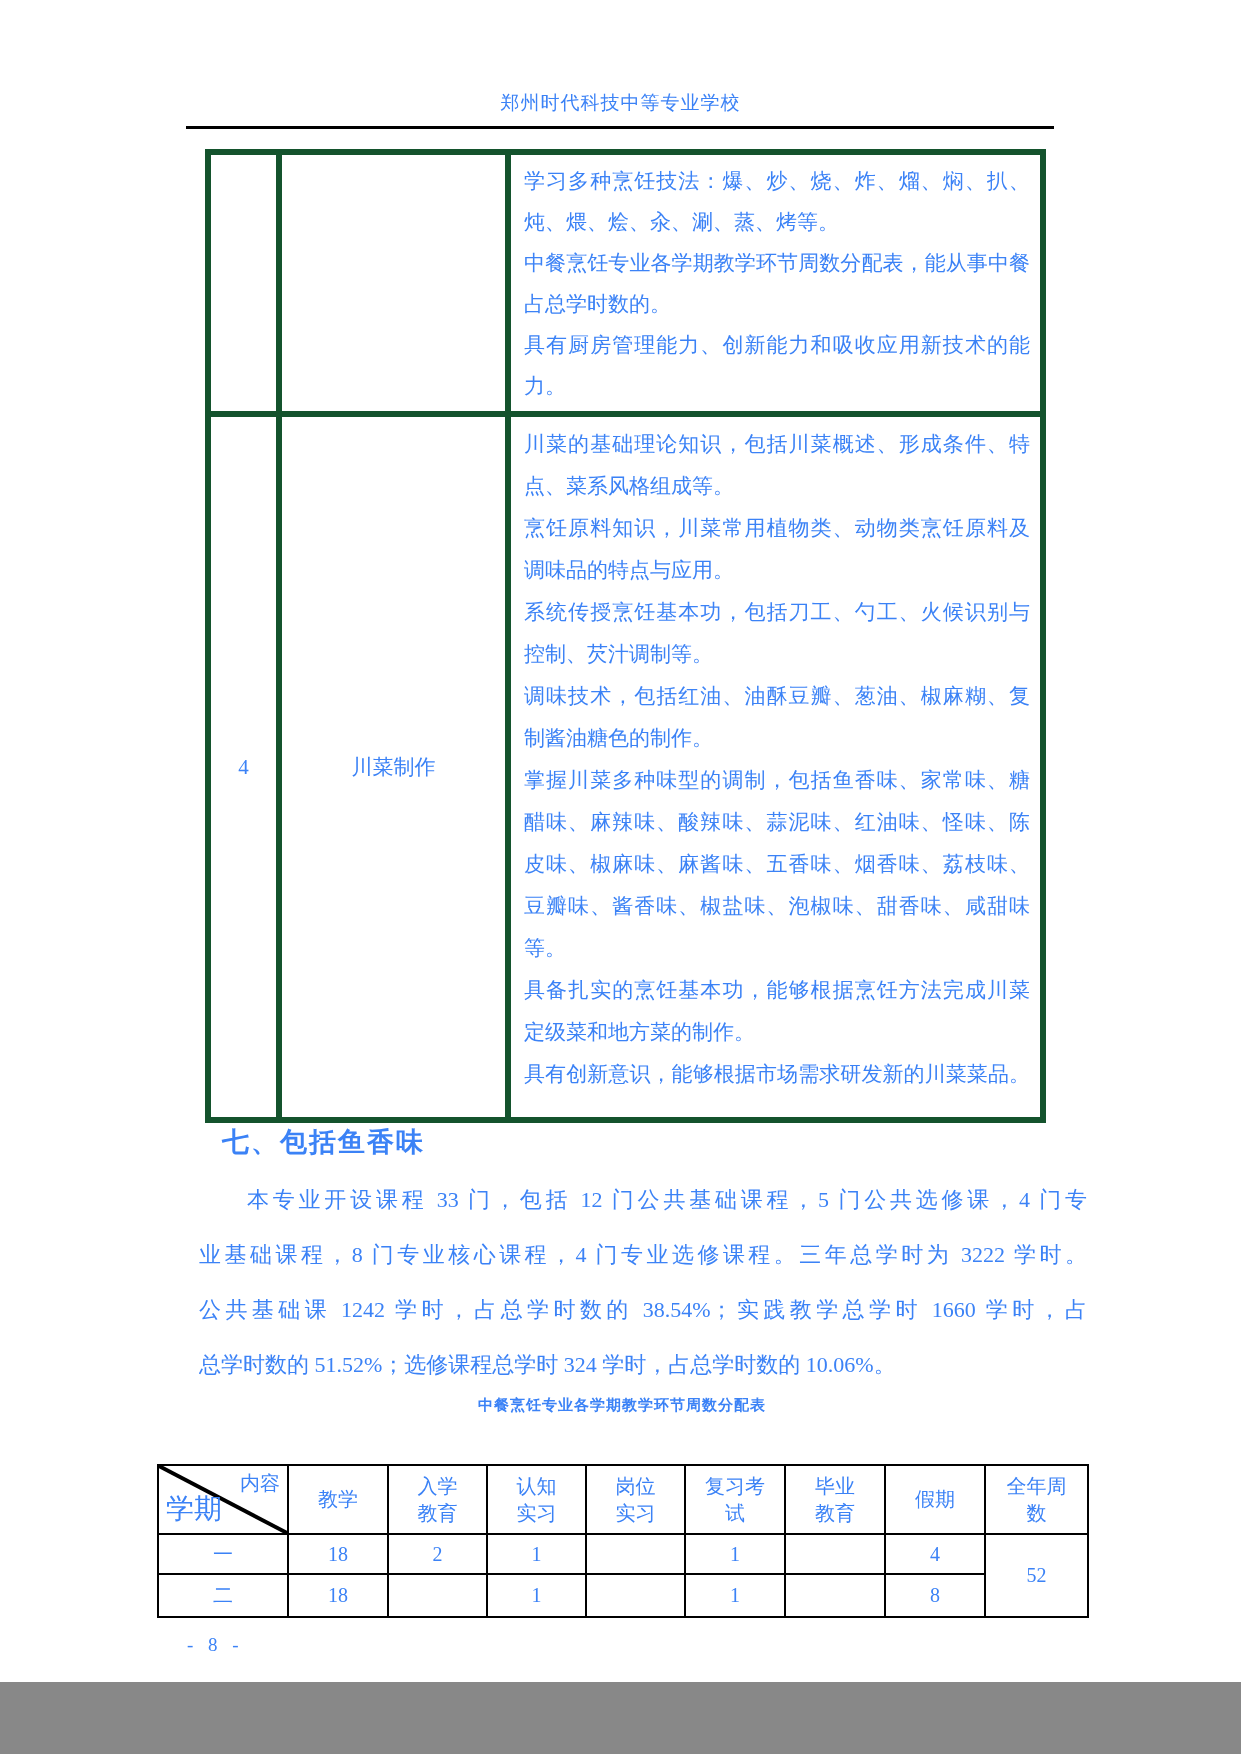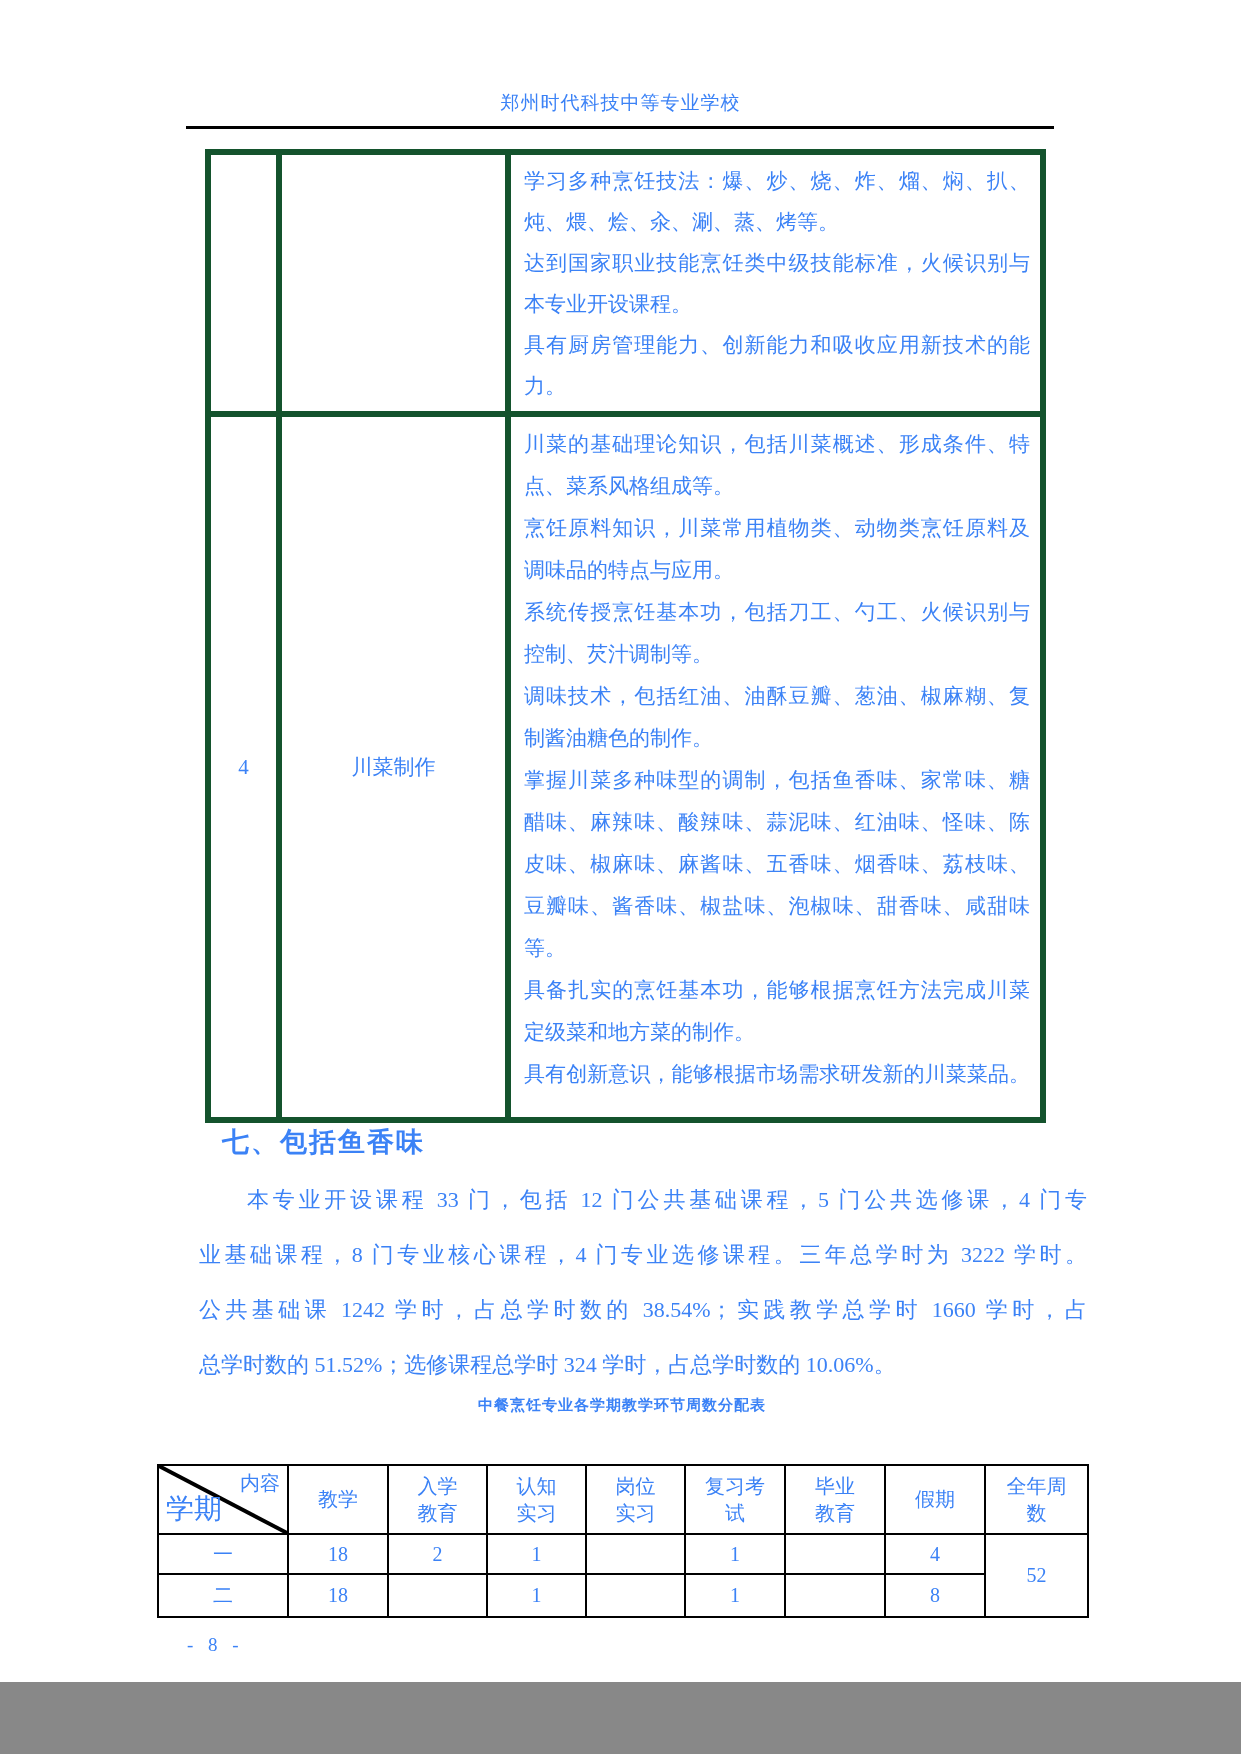--- a/index.html
+++ b/index.html
@@ -72,22 +72,22 @@
         <col style="width:229px">
         <col style="width:535px">
       </colgroup>
     <tbody>
         <tr class="row-a">
       <td class="cell-seq"></td>
       <td class="cell-name"></td>
       <td class="cell-content">
         <div class="tline jfull">学习多种烹饪技法：爆、炒、烧、炸、熘、焖、扒、</div>
         <div class="tline">炖、煨、烩、汆、涮、蒸、烤等。</div>
-        <div class="tline jfull">达到国家职业技能烹饪类中级技能标准，火候识别与</div>
-        <div class="tline">本专业开设课程。</div>
+        <div class="tline jfull">中餐烹饪专业各学期教学环节周数分配表，能从事中餐</div>
+        <div class="tline">占总学时数的。</div>
         <div class="tline jfull">具有厨房管理能力、创新能力和吸收应用新技术的能</div>
         <div class="tline">力。</div>
       </td>
     </tr>
     <tr class="row-b">
       <td class="cell-seq">4</td>
       <td class="cell-name">川菜制作</td>
       <td class="cell-content">
         <div class="tline jfull">川菜的基础理论知识，包括川菜概述、形成条件、特</div>
         <div class="tline">点、菜系风格组成等。</div>

